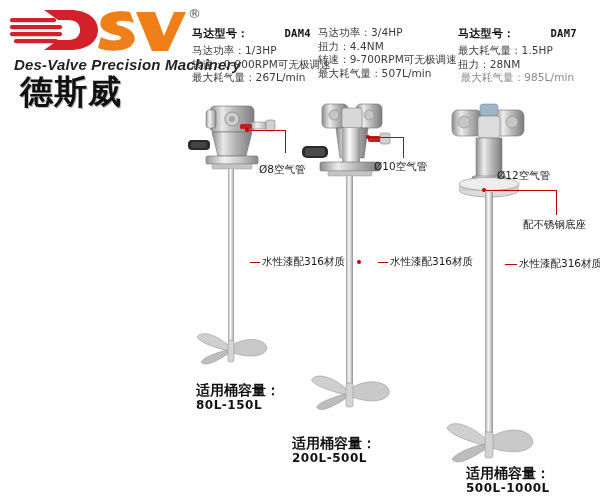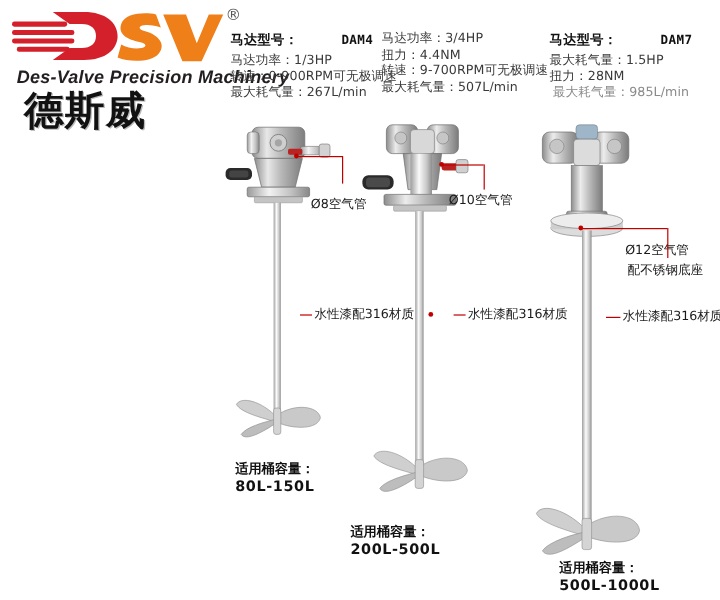--- a/index.html
+++ b/index.html
@@ -46,21 +46,21 @@
   .spec .line.dim{color:#8a8a8a;text-align:center;}
 
   
   .callout{position:absolute;font-size:10.5px;color:#1a1a1a;white-space:nowrap;}
   .lead-h{position:absolute;height:1px;background:#c00000;}
   .lead-v{position:absolute;width:1px;background:#c00000;}
   .dot{position:absolute;width:4px;height:4px;border-radius:50%;background:#c00000;}
 
   
   .cap{position:absolute;white-space:nowrap;color:#111;}
-  .cap .l1{font-size:11px;font-weight:bold;line-height:15px;}
+  .cap .l1{font-size:14px;font-weight:bold;line-height:15px;font-family:Liberation Serif, serif;}
   .cap .l2{font-size:12px;font-weight:bold;letter-spacing:.5px;line-height:15px;
            font-family:"DejaVu Sans","Liberation Sans",sans-serif;}
 
   
   .mixer{position:absolute;}
 </style>
 </head>
 <body>
 
 <div class="stage">
@@ -248,21 +248,21 @@
   <div class="dot" style="left:245px;top:128px;"></div>
   <div class="lead-h" style="left:247px;top:130px;width:38px;"></div>
   <div class="lead-v" style="left:285px;top:130px;height:23px;"></div>
   <div class="callout" style="left:259px;top:163px;">Ø8空气管</div>
 
   <div class="dot" style="left:366px;top:135px;"></div>
   <div class="lead-h" style="left:368px;top:137px;width:35px;"></div>
   <div class="lead-v" style="left:403px;top:137px;height:21px;"></div>
   <div class="callout" style="left:374px;top:160px;">Ø10空气管</div>
 
-  <div class="callout" style="left:521px;top:169px;margin-top:33px;">Ø12空气管</div>
+  <div class="callout" style="left:497px;top:169px;">Ø12空气管</div>
 
   <div class="dot" style="left:482px;top:188px;"></div>
   <div class="lead-h" style="left:484px;top:190px;width:72px;"></div>
   <div class="lead-v" style="left:556px;top:190px;height:25px;"></div>
   <div class="callout" style="left:523px;top:218px;">配不锈钢底座</div>
 
   <div class="lead-h" style="left:250px;top:262px;width:10px;"></div>
   <div class="callout" style="left:262px;top:255px;">水性漆配316材质</div>
   <div class="dot" style="left:357px;top:260px;"></div>
 

